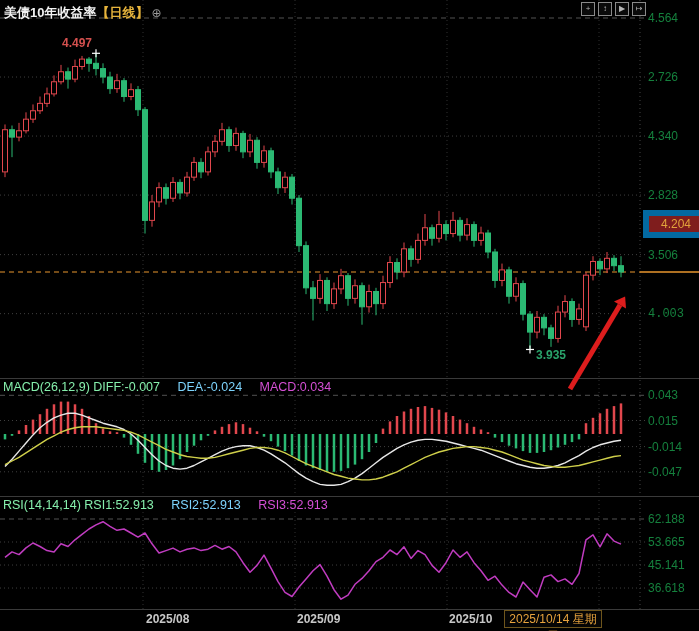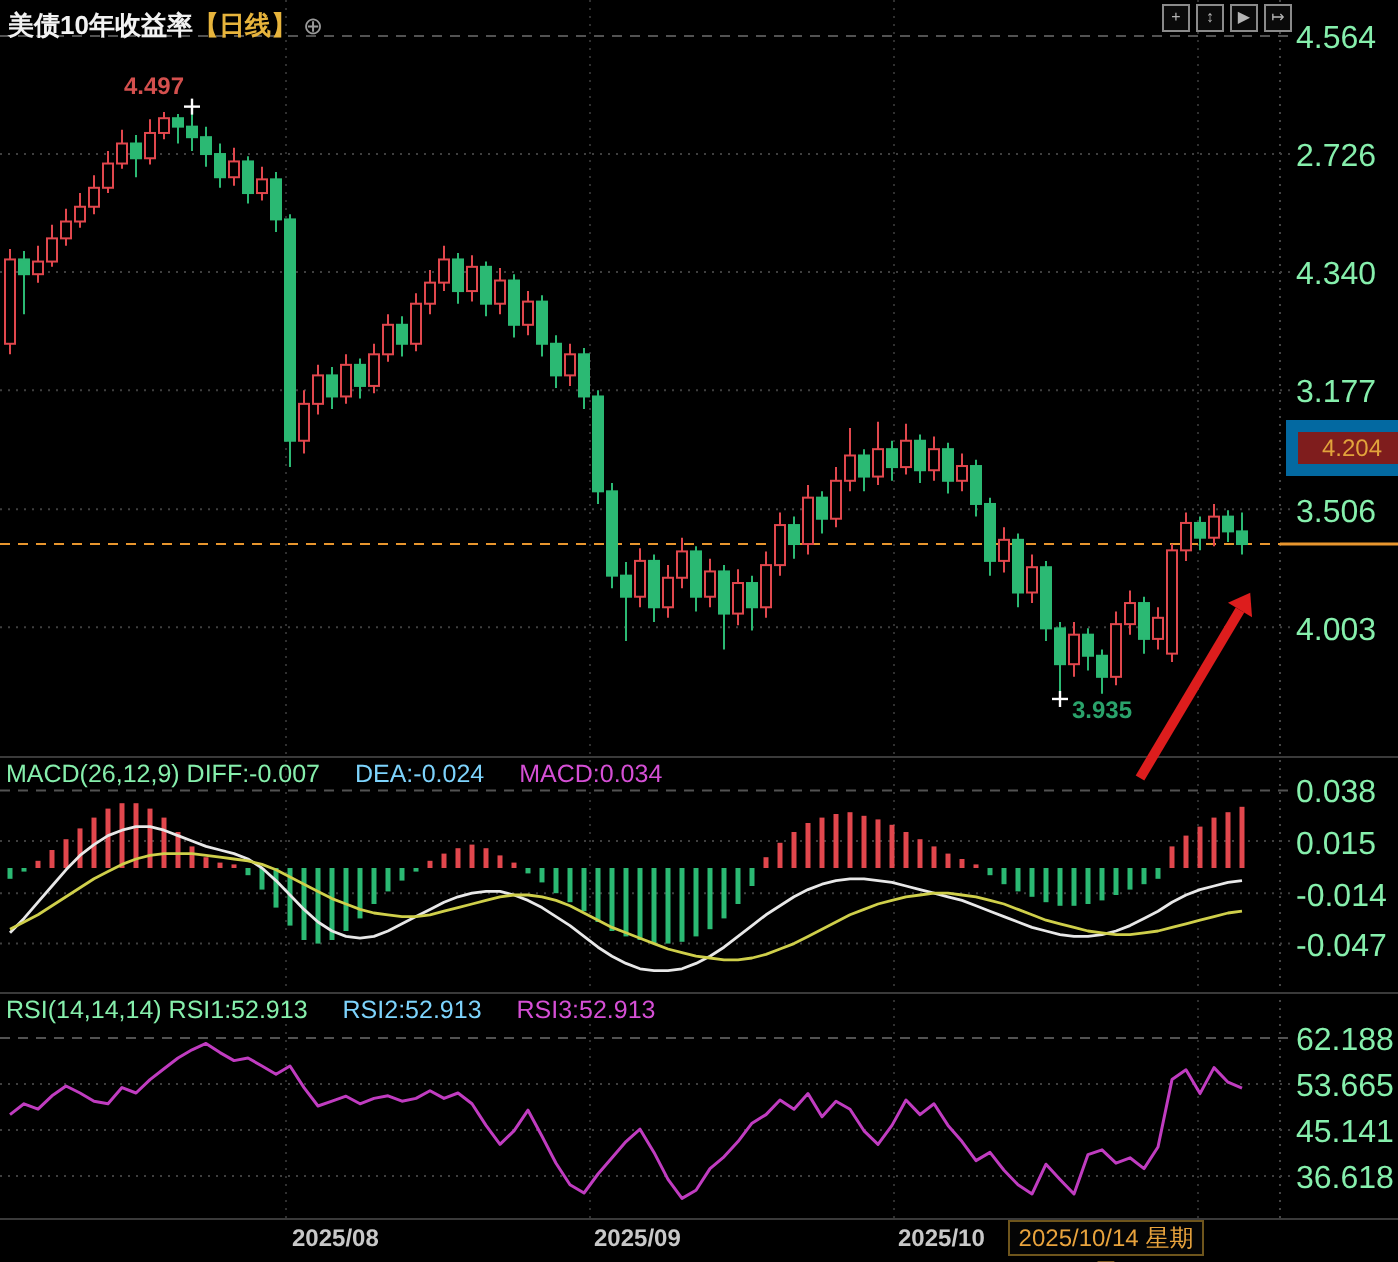--- a/index.html
+++ b/index.html
@@ -14,21 +14,21 @@
   .title-add{color:#9a9a9a;font-weight:normal;font-size:12px;margin-left:3px;}
   .toolbar{left:581px;top:2px;display:flex;gap:3px;z-index:5;}
   .tool-btn{width:12px;height:12px;border:1px solid #8a8a8a;color:#b5b5b5;
             font-size:8px;line-height:11px;text-align:center;background:#0a0a0a;cursor:pointer;}
   .legend{font-size:12.5px;white-space:nowrap;z-index:4;}
   .legend .w{color:#86efac;}
   .legend .y{color:#7dd3fc;margin-left:14px;}
   .legend .m{color:#d54fd5;margin-left:14px;}
   .macd-legend{left:3px;top:380px;}
   .rsi-legend{left:3px;top:498px;}
-  .tick{position:absolute;left:648px;font-size:16px;color:#86efac;z-index:3;text-align:center;}
+  .tick{position:absolute;left:648px;font-size:12px;color:#15803d;z-index:3;text-align:center;}
   .price-highlight{left:643px;top:210px;width:54px;height:16px;border:6px solid #0369a1;
      background:#7f1d1d;color:#e2a33b;font-size:12px;text-align:center;line-height:16px;z-index:6;}
   .month-label{position:absolute;top:612px;font-size:12px;font-weight:bold;color:#c8c8c8;z-index:3;}
   .date-highlight{left:504px;top:610px;width:96px;height:16px;border:1px solid #6e551c;
      color:#e8a33d;font-size:12px;text-align:center;line-height:16px;z-index:6;background:#050505;}
   .anno-high{left:62px;top:36px;font-size:12px;font-weight:bold;color:#d4504e;z-index:4;}
   .anno-low{left:536px;top:348px;font-size:12px;font-weight:bold;color:#2aa36b;z-index:4;}
   .watermark{left:561px;top:569px;font-size:38px;color:#dcdcdc;opacity:.85;
      letter-spacing:1px;z-index:7;font-weight:400;}
 </style>
@@ -372,24 +372,24 @@
   <div class="abs anno-high">4.497</div>
   <div class="abs anno-low">3.935</div>
 
   <div class="abs date-highlight">2025/10/14 星期二</div>
 
 
   <div id="gen-labels">
       <div class="tick " style="left: 648px; top: 11px;">4.564</div>
       <div class="tick " style="left: 648px; top: 70.024px;">2.726</div>
       <div class="tick " style="left: 648px; top: 129.048px;">4.340</div>
-      <div class="tick " style="left: 648px; top: 188.072px;">3.177</div>
+      <div class="tick " style="left: 648px; top: 188.072px;">2.828</div>
       <div class="tick " style="left: 648px; top: 247.623px;">3.506</div>
-      <div class="tick " style="left: 648px; top: 306.647px;">4.003</div>
-      <div class="tick " style="left: 648px; top: 388.3px;">0.038</div>
+      <div class="tick " style="left: 648px; top: 306.647px; font-family: Liberation Mono, monospace;">4.003</div>
+      <div class="tick " style="left: 648px; top: 388.3px;">0.043</div>
       <div class="tick " style="left: 648px; top: 413.5px;">0.015</div>
       <div class="tick " style="left: 648px; top: 439.6px;">-0.014</div>
       <div class="tick " style="left: 648px; top: 464.8px;">-0.047</div>
       <div class="tick " style="left: 648px; top: 512px;">62.188</div>
       <div class="tick " style="left: 648px; top: 535.012px;">53.665</div>
       <div class="tick " style="left: 648px; top: 558.027px;">45.141</div>
       <div class="tick " style="left: 648px; top: 581.039px;">36.618</div>
       <div class="month-label" style="left: 146px;">2025/08</div>
       <div class="month-label" style="left: 297px;">2025/09</div>
       <div class="month-label" style="left: 449px;">2025/10</div>

